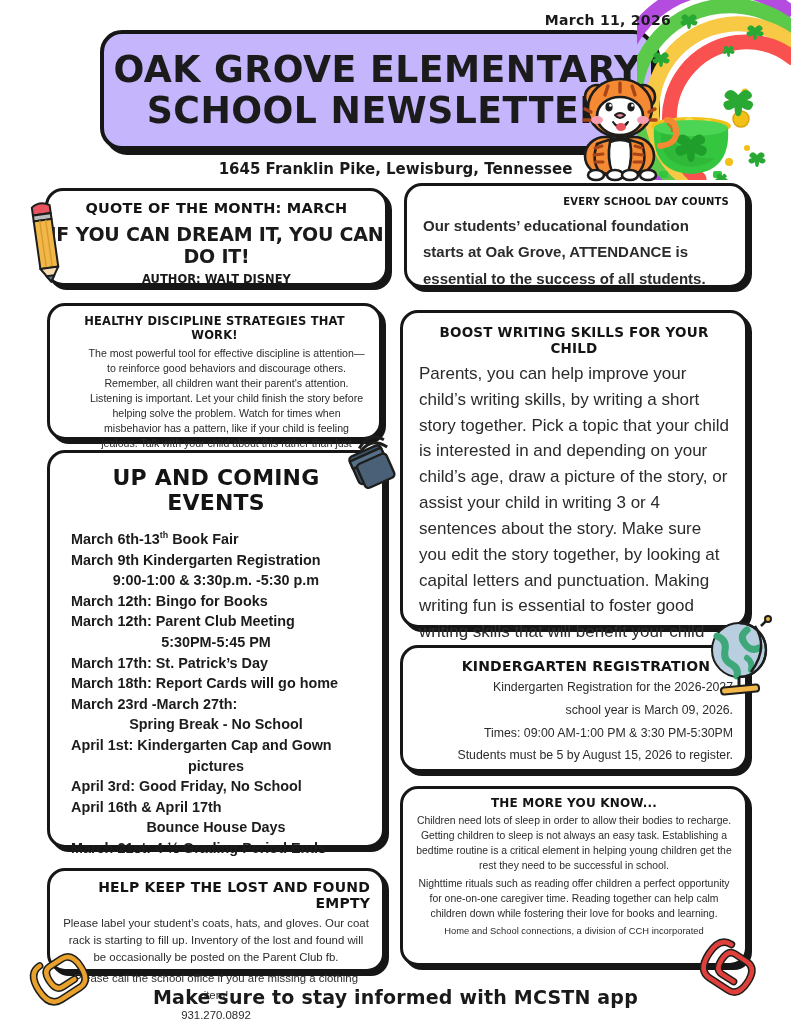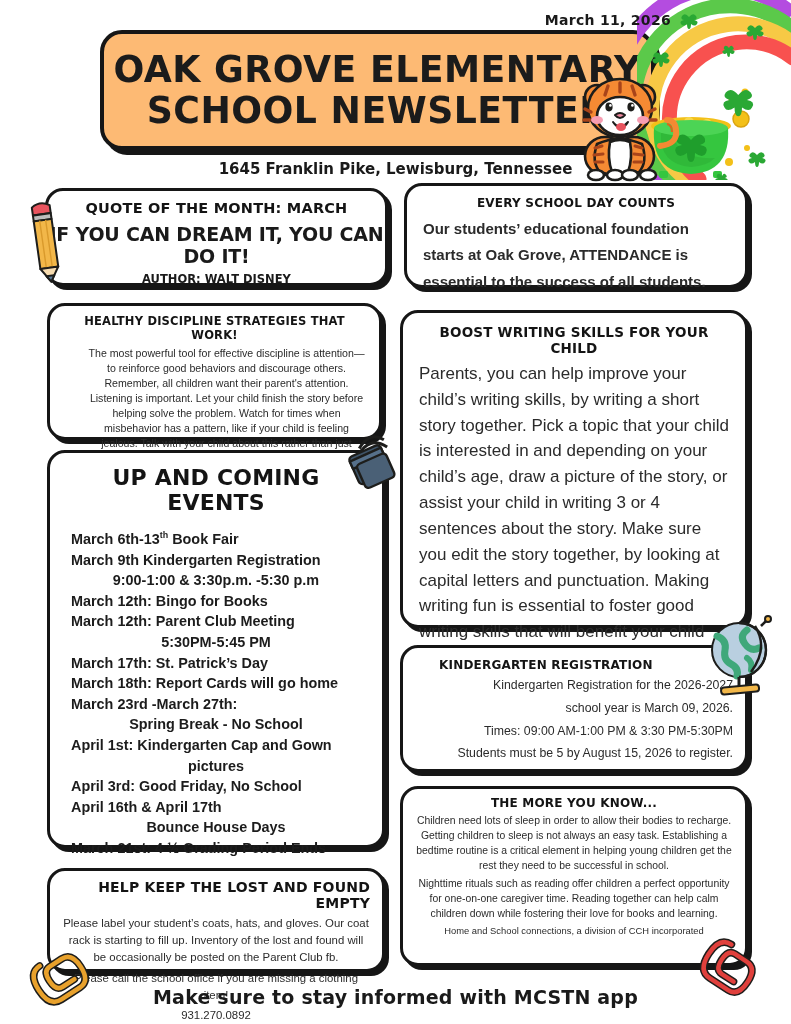--- a/index.html
+++ b/index.html
@@ -51,21 +51,21 @@
   
   .masthead {
     position: absolute;
     left: 100px;
     top: 30px;
     width: 555px;
     height: 120px;
     border: 4px solid #161616;
     border-radius: 22px;
     box-shadow: 5px 5px 0 #161616;
-    background: #fdba74;
+    background: #c4b5fd;
     display: flex;
     flex-direction: column;
     align-items: center;
     justify-content: center;
     z-index: 6;
   }
   .masthead-line {
     font-family: "DejaVu Sans", sans-serif;
     font-weight: bold;
     font-size: 37px;
@@ -102,21 +102,21 @@
   .quote-author {
     font-family: "DejaVu Sans", sans-serif;
     font-weight: bold;
     font-size: 11.5px;
     text-align: center;
     margin-top: 5px;
   }
 
   
   #attendance-card { left: 404px; top: 183px; width: 344px; height: 105px; padding: 10px 16px; }
-  #attendance-card .card-title { font-size: 12px; text-align: center; }
+  #attendance-card .card-title { font-size: 10px; text-align: right; }
   #attendance-card .body-text {
     font-size: 15px;
     font-weight: bold;
     line-height: 1.75;
     margin-top: 6px;
   }
 
   
   #discipline-card { left: 47px; top: 303px; width: 335px; height: 137px; padding: 8px 12px 6px; }
   #discipline-card .card-title { font-size: 11.5px; }
@@ -153,21 +153,21 @@
     margin-top: 12px;
     text-align: center;
     font-size: 11px;
     font-weight: normal;
     color: #2b2b2b;
   }
   sup { font-size: 0.62em; vertical-align: super; }
 
   
   #kinder-card { left: 400px; top: 645px; width: 348px; height: 127px; padding: 10px 12px; }
-  #kinder-card .card-title { font-size: 12px; text-align: left; padding-left: 24px; }
+  #kinder-card .card-title { font-size: 14px; text-align: center; padding-left: 24px; }
   #kinder-card .body-text {
     font-size: 12.3px;
     line-height: 1.45;
     text-align: right;
     margin-top: 5px;
   }
 
   
   #know-card { left: 400px; top: 786px; width: 348px; height: 180px; padding: 7px 12px; }
   #know-card .card-title { font-size: 12px; }

